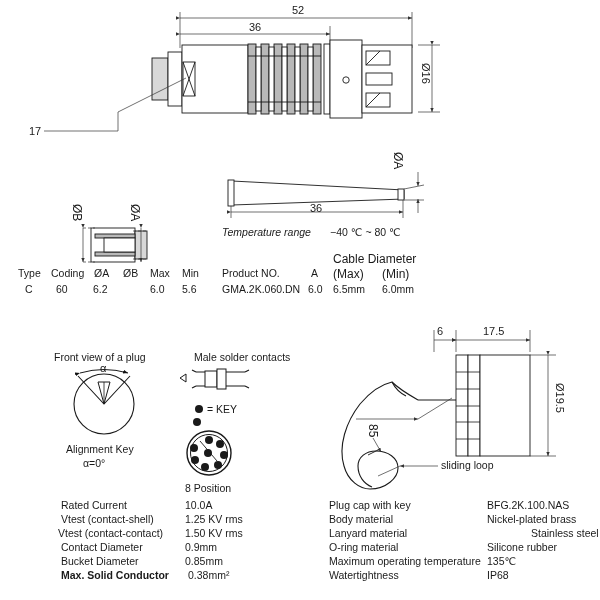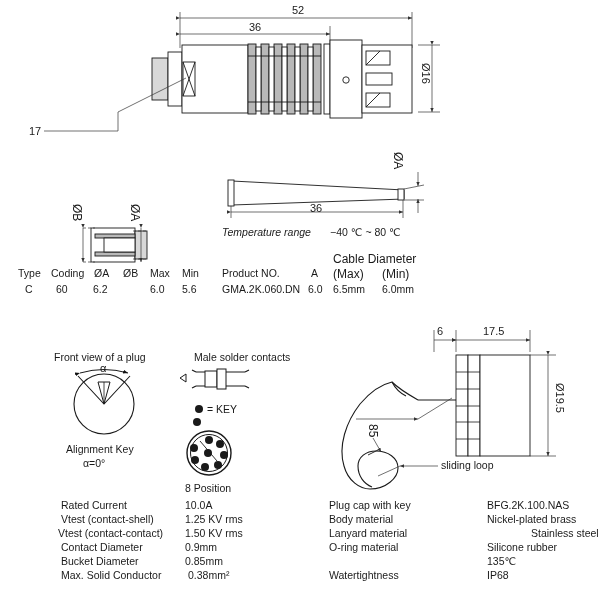--- a/index.html
+++ b/index.html
@@ -228,38 +228,39 @@
 
 <div class="t s105" style="left:170px;top:352px;margin-left:24px;">Male solder contacts</div>
 <div class="t s105" style="left:207px;top:404px;">= KEY</div>
 <div class="t s105" style="left:185px;top:483px;">8 Position</div>
 
 <div class="t s105" style="left:61px;top:500px;">Rated Current</div>
 <div class="t s105" style="left:61px;top:514px;">Vtest (contact-shell)</div>
 <div class="t s105" style="left:58px;top:528px;">Vtest (contact-contact)</div>
 <div class="t s105" style="left:61px;top:542px;">Contact Diameter</div>
 <div class="t s105" style="left:61px;top:556px;">Bucket Diameter</div>
-<div class="t s105" style="left:61px;top:570px;">Max. Solid Conductor</div>
+<div class="t s105" style="left:61px;top:570px;font-weight:bold;">Max. Solid Conductor</div>
 <div class="t s105" style="left:185px;top:500px;">10.0A</div>
 <div class="t s105" style="left:185px;top:514px;">1.25 KV rms</div>
 <div class="t s105" style="left:185px;top:528px;">1.50 KV rms</div>
 <div class="t s105" style="left:185px;top:542px;">0.9mm</div>
 <div class="t s105" style="left:185px;top:556px;">0.85mm</div>
 <div class="t s105" style="left:188px;top:570px;">0.38mm²</div>
 
 <div class="t s11" style="left:437px;top:326px;">6</div>
 <div class="t s11" style="left:483px;top:326px;">17.5</div>
 <div class="t s11 vert" style="left:554px;top:383px;">Ø19.5</div>
 <div class="t s12 vert" style="left:367px;top:424px;">85</div>
 <div class="t s105" style="left:441px;top:460px;">sliding loop</div>
 
 <div class="t s105" style="left:329px;top:500px;">Plug cap with key</div>
 <div class="t s105" style="left:329px;top:514px;">Body material</div>
 <div class="t s105" style="left:329px;top:528px;">Lanyard material</div>
 <div class="t s105" style="left:329px;top:542px;">O-ring material</div>
+<div class="t s105" style="left:329px;top:556px;">Maximum operating temperature</div>
 <div class="t s105" style="left:329px;top:570px;">Watertightness</div>
 <div class="t s105" style="left:487px;top:500px;">BFG.2K.100.NAS</div>
 <div class="t s105" style="left:487px;top:514px;">Nickel-plated brass</div>
 <div class="t s105" style="left:487px;top:528px;margin-left:44px;">Stainless steel</div>
 <div class="t s105" style="left:487px;top:542px;">Silicone rubber</div>
 <div class="t s105" style="left:487px;top:556px;">135℃</div>
 <div class="t s105" style="left:487px;top:570px;">IP68</div>
 
 </div>
 

